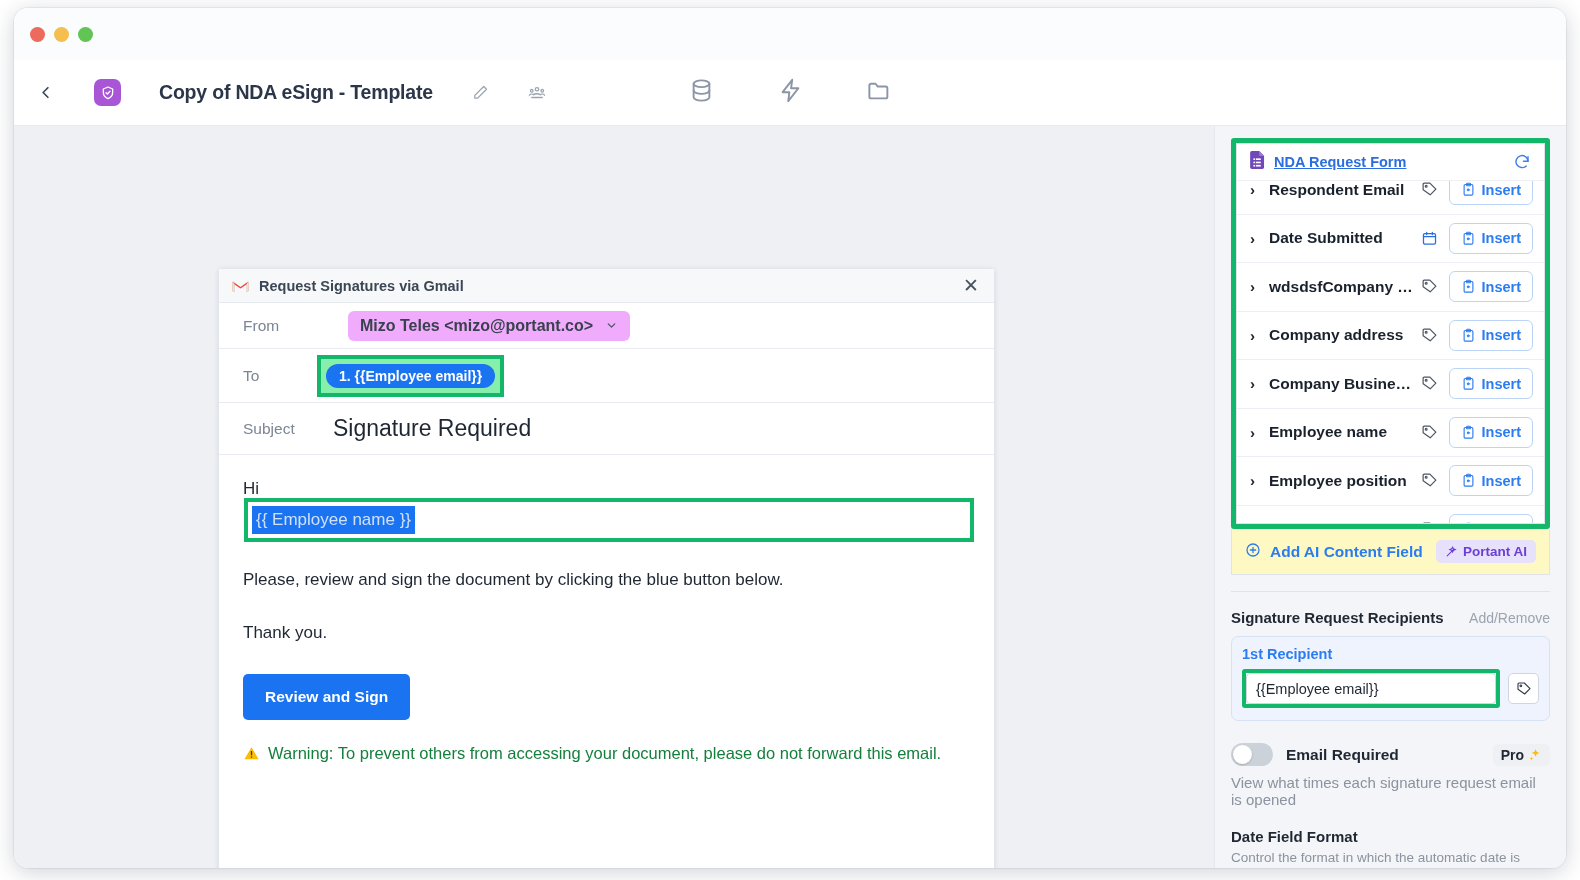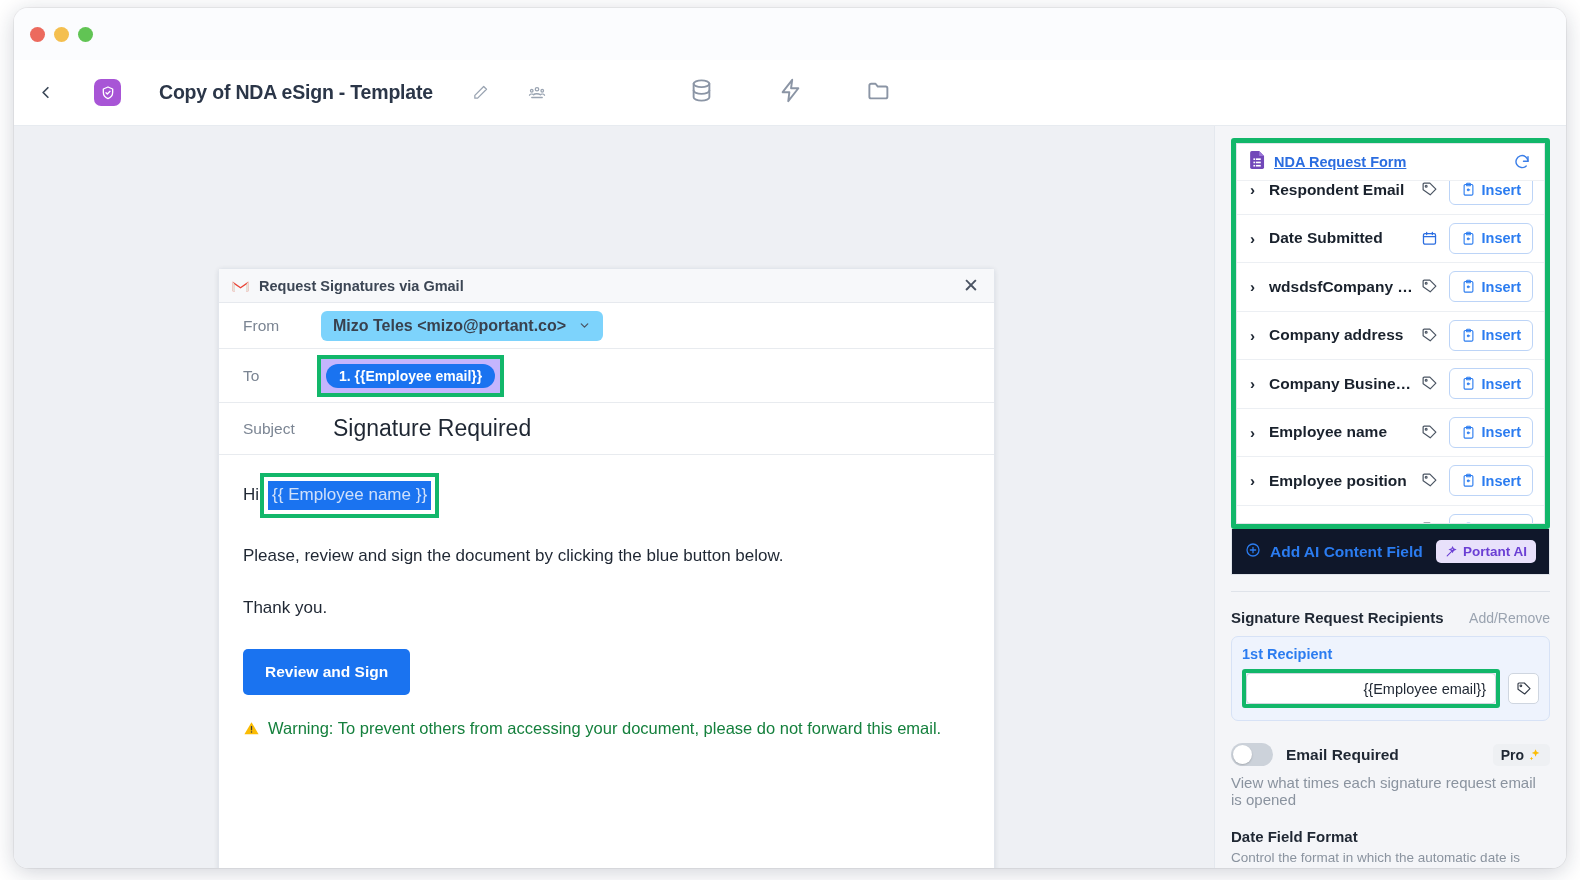--- a/index.html
+++ b/index.html
@@ -126,45 +126,46 @@
     display: flex; align-items: center;
     padding: 0 24px;
     border-bottom: 1px solid #e8ebef;
     min-height: 46px;
   }
   .email-row .lbl {
     width: 78px; flex: none;
     font-size: 15.5px; color: #7b8593;
   }
   #from-select {
-    background: #7dd3fc;
+    background: #f0abfc;
     border-radius: 6px;
     padding: 6px 12px;
     font-size: 16px; color: #39414e; font-weight: 600;
     display: inline-flex; align-items: center; gap: 12px;
     cursor: pointer;
+    margin-left: 27px;
   }
   #to-row { min-height: 54px; }
   .hl-green { outline: 4px solid #12b76a; outline-offset: 0; }
   #to-chip {
     background: #1a73f0; color: #fff;
     border-radius: 13px;
     padding: 4px 13px;
     font-size: 14px; font-weight: 600;
     display: inline-block; white-space: nowrap;
     cursor: pointer;
   }
-  #to-chip-wrap { padding: 5px; background:#c4b5fd; display:inline-block; }
+  #to-chip-wrap { padding: 5px; background:#86efac; display:inline-block; }
   #subject-row { min-height: 52px; border-bottom: 1px solid #e8ebef; }
   #subject-value { font-size: 23px; color: #1f2733; margin-left: 12px; }
 
   #email-body { padding: 22px 24px 0 24px; }
   .body-line {
     font-size: 17px; color: #1f2733; line-height: 1.45;
-    margin-bottom: 28px; display: flex; align-items: center; flex-wrap: wrap;
+    margin-bottom: 28px; display: flex; flex-wrap: wrap; flex-direction: column;
   }
   #hi-line { margin-bottom: 30px; gap: 0; }
   #name-token-wrap { padding: 4px; background: #fff; display: inline-block; margin-left: 5px; }
   #name-token {
     background: #1a73f0; color: #cfe0fb;
     padding: 2px 4px; font-size: 17px;
     display: inline-block;
   }
   #review-sign-btn {
     background: #1a73f0; color: #fff;
@@ -244,21 +245,21 @@
   .insert-btn {
     border: 1px solid #bcd4f7; border-radius: 6px;
     background: #fff; color: #2b7cf0;
     font-size: 14.5px; font-weight: 600;
     height: 31px; padding: 0 11px;
     display: flex; align-items: center; gap: 6px;
     cursor: pointer; flex: none;
   }
 
   #add-ai-card {
-    background: #0f172a;
+    background: #fef9c3;
     border: 1px solid #e0e4ea;
     border-top: none;
     height: 46px;
     display: flex; align-items: center;
     padding: 0 13px;
   }
   #add-ai-label {
     font-size: 15.5px; color: #2b7cf0; font-weight: 600;
     margin-left: 9px; cursor: pointer;
   }
@@ -297,21 +298,20 @@
     border-radius: 3px;
   }
   #recipient-input {
     width: 100%; height: 31px;
     border: 1px solid #cfd6e0; border-radius: 4px;
     background: #fff;
     font-size: 14.5px; color: #1f2733;
     padding: 0 9px;
     font-family: "Liberation Sans", sans-serif;
     outline: none;
-    text-align: right;
   }
   #recipient-tag-btn {
     width: 31px; height: 31px; flex: none;
     border: 1px solid #cfd6e0; border-radius: 5px;
     background: #fff;
     display: flex; align-items: center; justify-content: center;
     cursor: pointer; color: #333b47;
   }
 
   #tracking-row {

